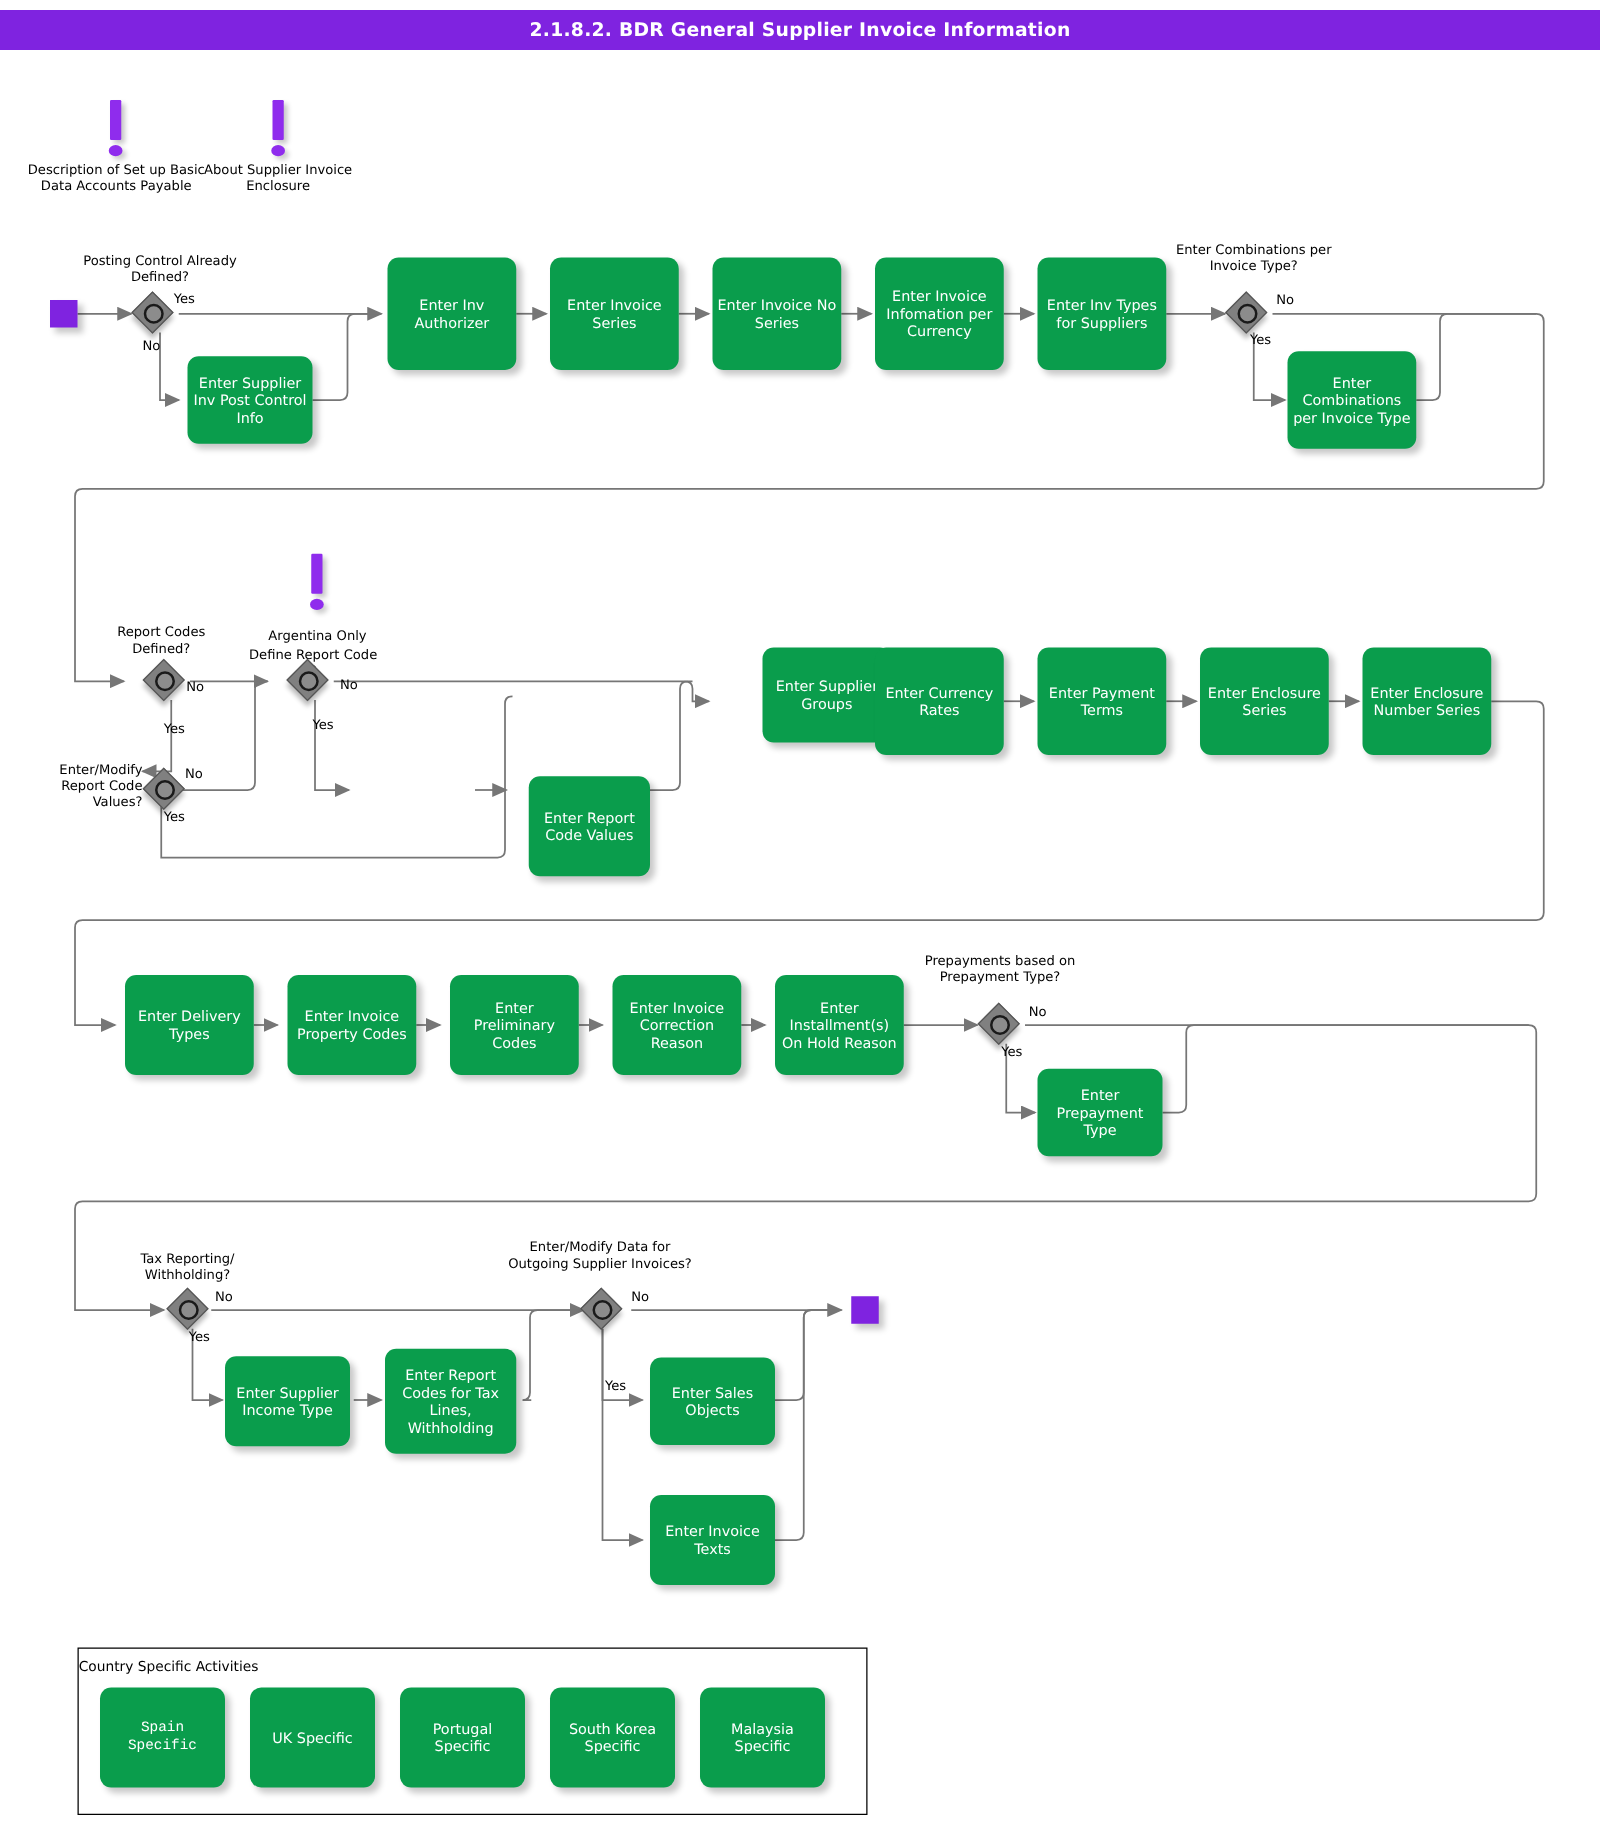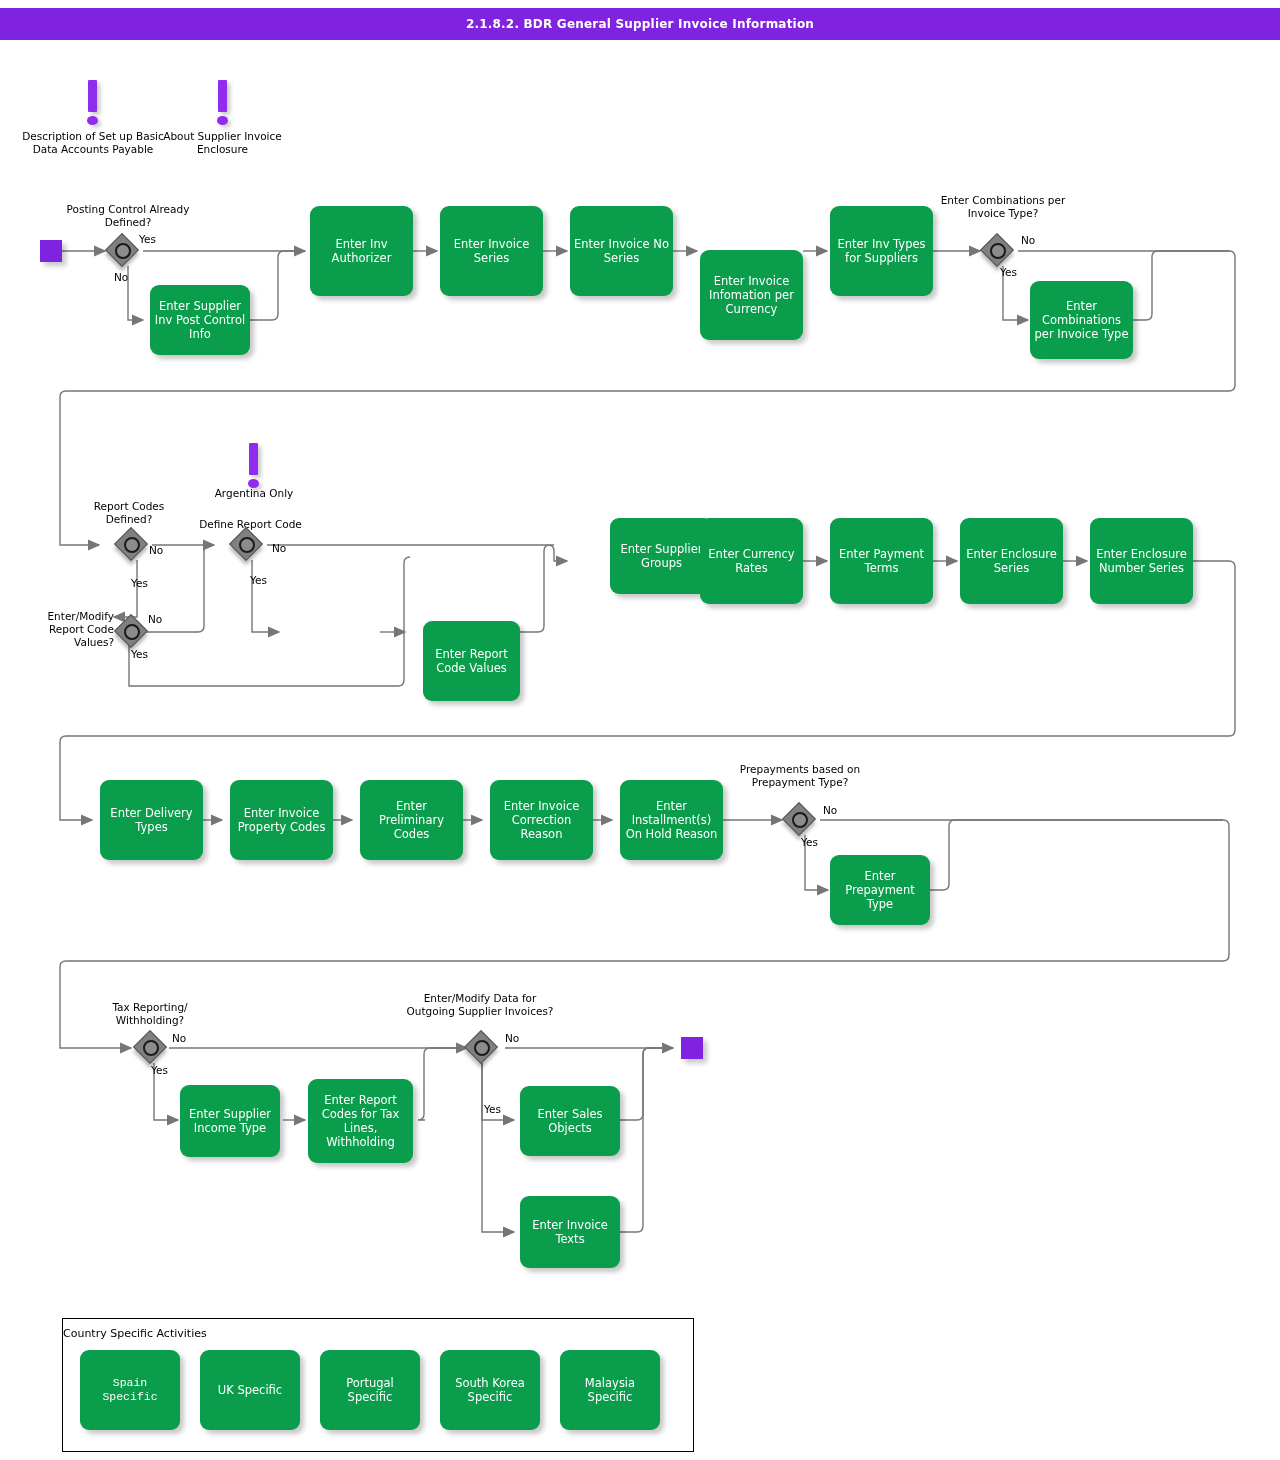--- a/index.html
+++ b/index.html
@@ -4,21 +4,21 @@
 <style>
   html,body{margin:0;padding:0;background:#ffffff;}
   body{font-family:"DejaVu Sans",sans-serif;}
   #canvas{position:relative;width:1280px;height:1460px;background:#fff;overflow:hidden;}
 
   
   .titlebar{
     position:absolute;left:0;top:8px;width:1280px;height:32px;
     background:#7f23e0;color:#fff;
     display:flex;align-items:center;justify-content:center;
-    font-size:12px;font-weight:bold;letter-spacing:.2px;
+    font-size:15px;font-weight:bold;letter-spacing:.2px;
     font-family:"DejaVu Sans",sans-serif;
   }
 
   
   .node{
     position:absolute;background:#0a9d4c;border-radius:9px;
     color:#ffffff;font-size:11.5px;line-height:14px;text-align:center;
     display:flex;align-items:center;justify-content:center;
     box-shadow:4px 4px 5px rgba(0,0,0,.22);
     padding:2px 4px;box-sizing:border-box;
@@ -139,21 +139,21 @@
 
   <div class="note" style="left:210px;top:80px;">
     <div class="bar"></div>
     <div class="dot"></div>
     <div class="cap" style="left:-50px;width:125px;">About Supplier Invoice Enclosure</div>
   </div>
 
   <div class="note" style="left:241px;top:443px;">
     <div class="bar"></div>
     <div class="dot"></div>
-    <div class="cap" style="left:-62px;top:44px;width:150px;">Argentina Only</div>
+    <div class="cap" style="left:-62px;top:60px;width:150px;">Argentina Only</div>
   </div>
 
   <div class="term" style="left:40px;top:240px;"></div>
   <div class="term" style="left:681px;top:1037px;"></div>
 
   <div class="lbl" style="left:48px;top:203px;width:160px;">Posting Control Already Defined?</div>
   <div class="dec" style="left:108px;top:236px;">
     <div class="dmd"></div>
     <div class="ring"></div>
   </div>
@@ -165,21 +165,21 @@
     </div>
   <div class="node" style="left:310px;top:206px;width:103px;height:90px;">
       <span>Enter Inv Authorizer</span>
     </div>
   <div class="node" style="left:440px;top:206px;width:103px;height:90px;">
       <span>Enter Invoice Series</span>
     </div>
   <div class="node" style="left:570px;top:206px;width:103px;height:90px;">
       <span>Enter Invoice No Series</span>
     </div>
-  <div class="node" style="left:700px;top:206px;width:103px;height:90px;margin-top:44px;">
+  <div class="node" style="left:700px;top:206px;width:103px;height:90px;">
       <span>Enter Invoice Infomation per Currency</span>
     </div>
   <div class="node" style="left:830px;top:206px;width:103px;height:90px;">
       <span>Enter Inv Types for Suppliers</span>
     </div>
 
   <div class="lbl" style="left:923px;top:194px;width:160px;">Enter Combinations per Invoice Type?</div>
   <div class="dec" style="left:983px;top:236px;">
     <div class="dmd"></div>
     <div class="ring"></div>

